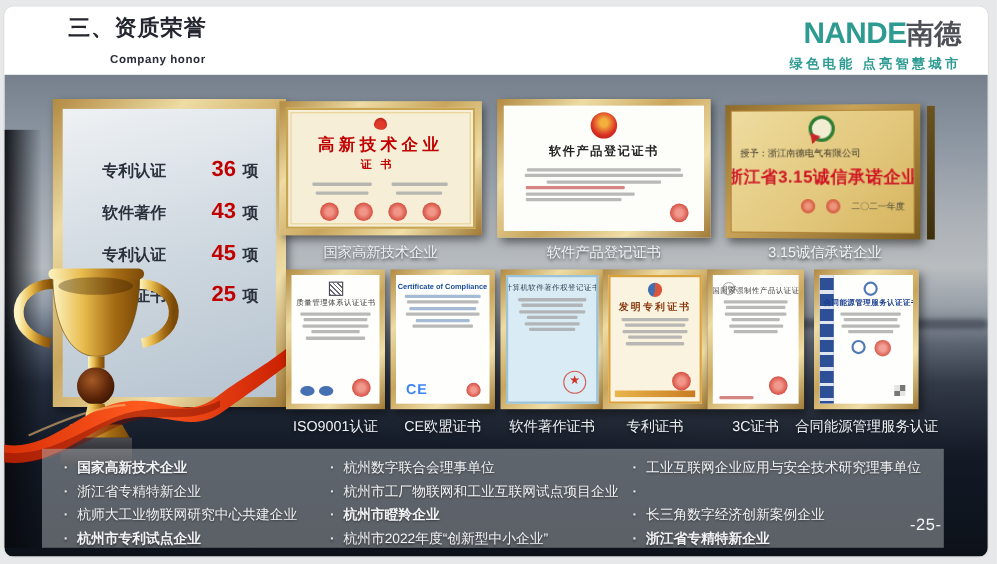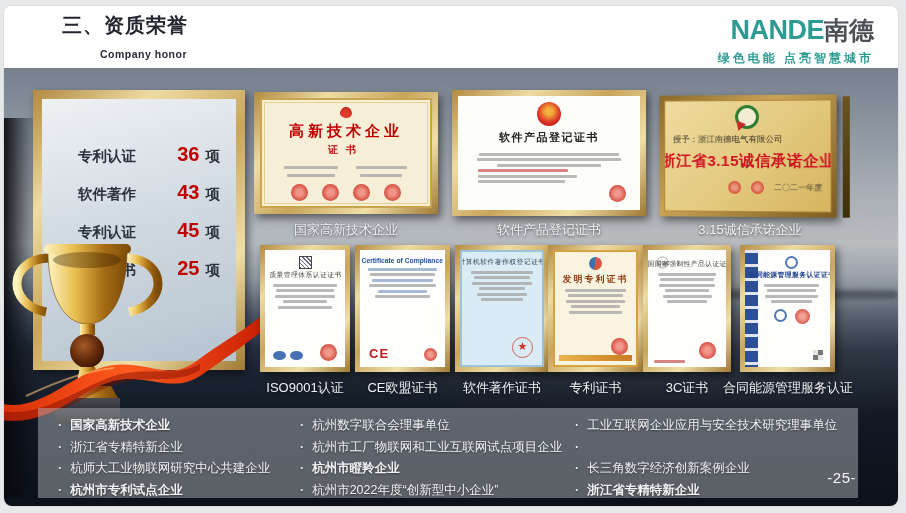--- a/index.html
+++ b/index.html
@@ -21,21 +21,21 @@
       radial-gradient(120% 55% at 80% 48%, rgba(215,205,188,.18), transparent 60%),
       linear-gradient(180deg,#76808d 0%,#8d97a2 14%,#a8aeb6 30%,#b4bac0 40%,#8f99a5 48%,#4a5567 56%,#232c3c 64%,#131a26 78%,#0c1119 100%);}
   .cliff{position:absolute;left:0;top:50px;width:34px;height:380px;background:linear-gradient(90deg,rgba(7,9,13,.92),rgba(7,9,13,0));}
   .shore{position:absolute;right:0;top:222px;width:46%;height:9px;background:rgba(48,55,66,.55);border-radius:5px;filter:blur(2px);}
 
   
   .goldframe{position:absolute;background:linear-gradient(135deg,#b28a42,#eedca4 25%,#c9a55b 50%,#f0dfa8 75%,#a07934);box-shadow:3px 4px 8px rgba(0,0,0,.5);}.gf-pad6{padding:6px;}
   .gf-inner{position:relative;width:100%;height:100%;overflow:hidden;box-sizing:border-box;}
 
   
-  .panel{left:29px;top:22px;width:212px;height:280px;padding:9px;box-sizing:border-box;}
+  .panel{left:44px;top:22px;width:212px;height:280px;padding:9px;box-sizing:border-box;}
   .panel .gf-inner{background:linear-gradient(165deg,#eef1f4,#ccd6de 55%,#b7c4d0);}
   .stat-list{position:absolute;left:0;top:44px;width:100%;}
   .stat-row{display:flex;align-items:baseline;padding:0 16px 0 36px;height:38px;}
   .stat-label{font-size:14.5px;font-weight:bold;color:#2b313c;}
   .stat-spacer{flex:1;}
   .stat-value{font-size:20px;font-weight:bold;color:#C00000;}
   .stat-unit{font-size:14.5px;font-weight:bold;color:#2b313c;margin-left:6px;}
 
   
   .trophy{position:absolute;left:-4px;top:168px;width:175px;height:188px;}
@@ -76,21 +76,21 @@
   
   .cert-s{top:177px;height:127px;padding:5px;box-sizing:border-box;}
   .cert-s .gf-inner{background:#fefefc;padding:4px;display:flex;flex-direction:column;align-items:center;box-sizing:border-box;}
   .tiny-title{font-size:8px;color:#444;letter-spacing:.5px;margin-top:2px;text-align:center;line-height:1.25;transform:scale(.85);transform-origin:top center;white-space:nowrap;}
   .l{height:3px;background:#a7a7a7;border-radius:1px;margin:2.5px auto 0;opacity:.8;}
   .l.red{background:#c66;}
   .l.blue{background:#8fa9c9;}
   .sq-logo{width:11px;height:11px;border:1.5px solid #445;margin-top:2px;background:repeating-linear-gradient(45deg,#667 0 1px,transparent 1px 3px);}
   .iaf{position:absolute;left:8px;bottom:7px;display:flex;gap:4px;}
   .oval{width:13px;height:9px;border-radius:50%;background:#2458a5;opacity:.85;}
-  .ce-mark{position:absolute;left:9px;bottom:6px;font-size:13px;font-weight:bold;color:#b91c1c;letter-spacing:1px;}
+  .ce-mark{position:absolute;left:9px;bottom:6px;font-size:13px;font-weight:bold;color:#3b82f6;letter-spacing:1px;}
   .ce-title{font-size:7.5px;color:#1a4f9c;font-weight:bold;margin-top:2px;white-space:nowrap;transform:scale(.9);}
   .soft-inner{background:#d9ecf5 !important;border:2px solid #9cc4d8;}
   .star-seal{position:absolute;right:9px;bottom:7px;width:19px;height:19px;border-radius:50%;border:1.5px solid rgba(207,51,37,.75);color:#cf3325;font-size:11px;line-height:17px;text-align:center;}
   .pat-inner{background:#faf3e0 !important;border:2px solid #d9a23c;}
   .pat-logo{width:13px;height:13px;border-radius:50%;background:conic-gradient(#d23a1f 0 55%,#2458a5 55% 100%);margin-top:1px;opacity:.85;}
   .pat-title{font-size:9px;font-weight:bold;color:#8a3b10;letter-spacing:2px;margin-top:3px;white-space:nowrap;}
   .pat-strip{position:absolute;left:4px;right:4px;bottom:4px;height:6px;background:linear-gradient(90deg,#e9b54b,#c97b22);}
   .ccc{position:absolute;left:7px;top:5px;font-size:7px;color:#666;border:1px solid #999;border-radius:50%;width:13px;height:13px;line-height:13px;text-align:center;transform:scale(.8);}
   .energy-strip{position:absolute;left:0;top:0;bottom:0;width:13px;background:#2d4f96;background-image:repeating-linear-gradient(180deg,rgba(255,255,255,.85) 0 3px,transparent 3px 14px);}
   .energy-body{margin-left:12px;width:calc(100% - 12px);display:flex;flex-direction:column;align-items:center;}

